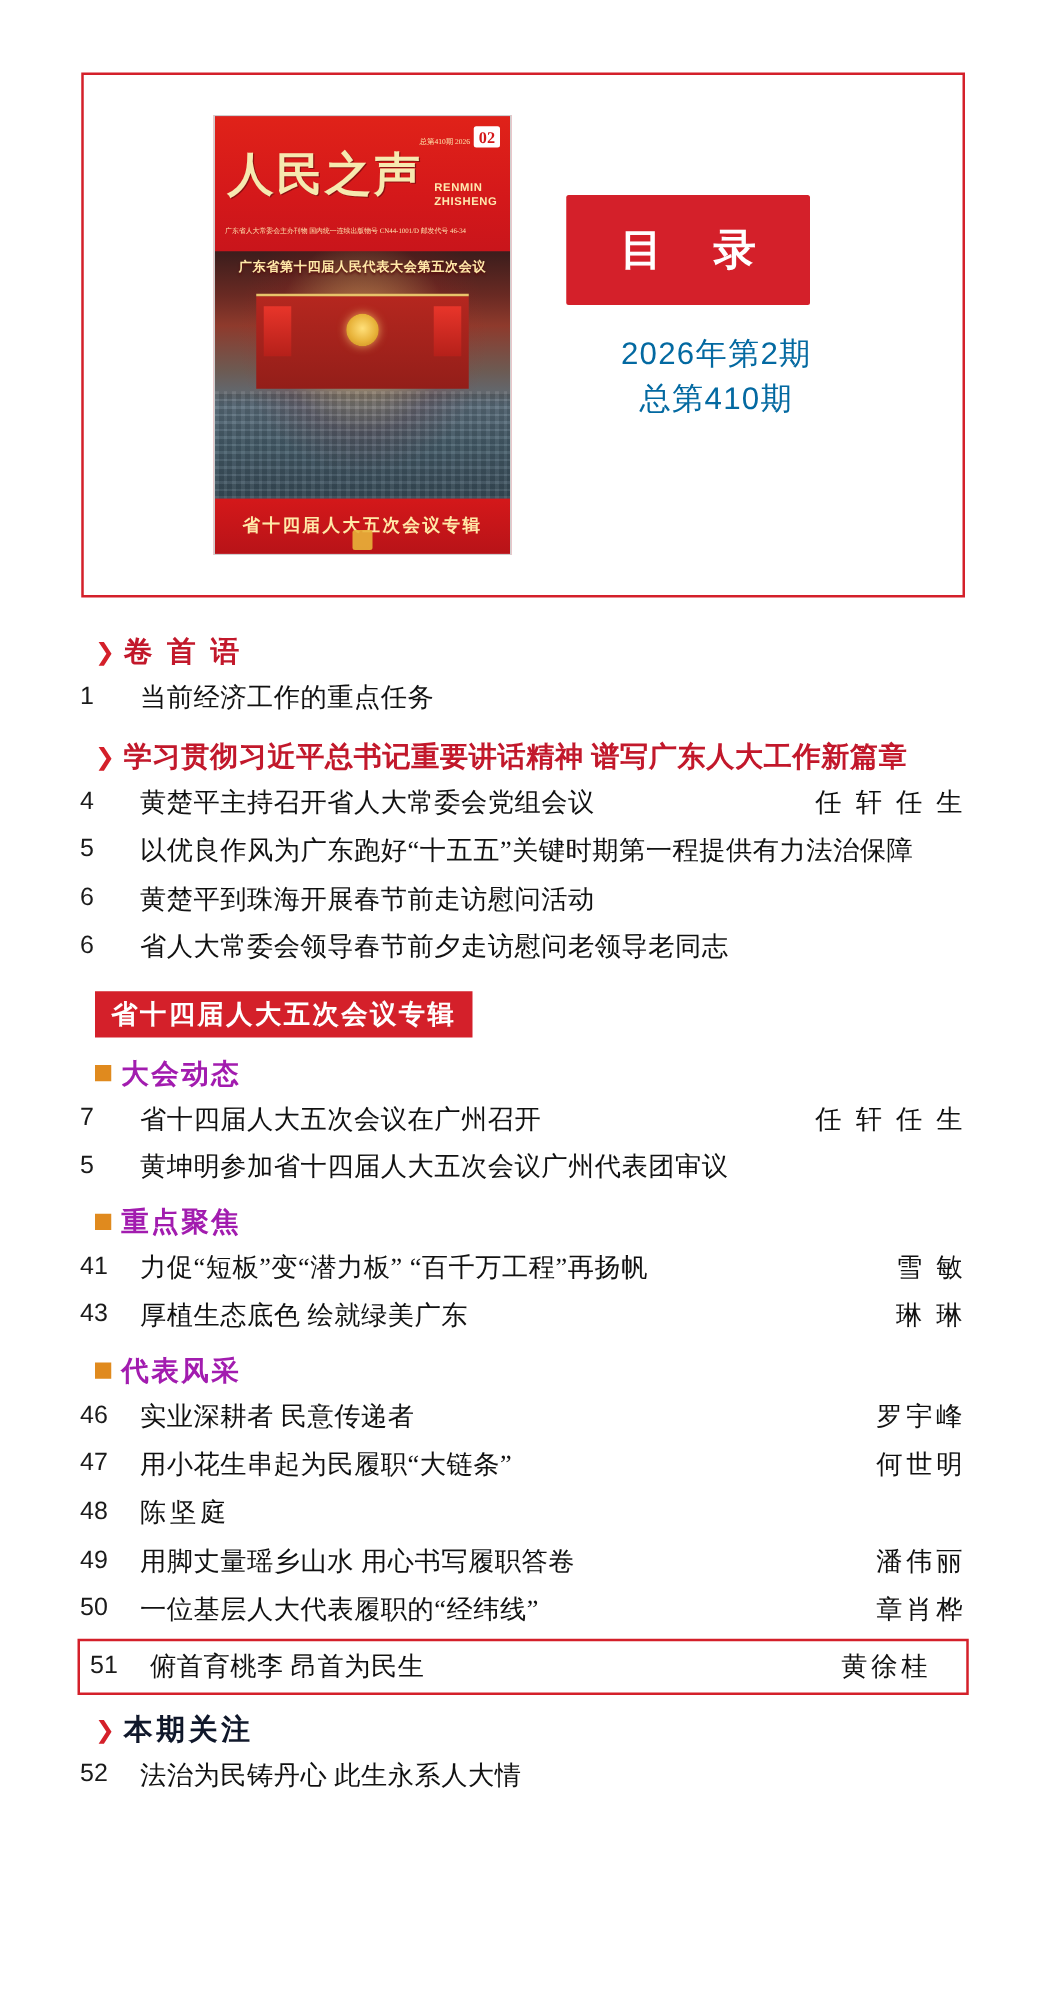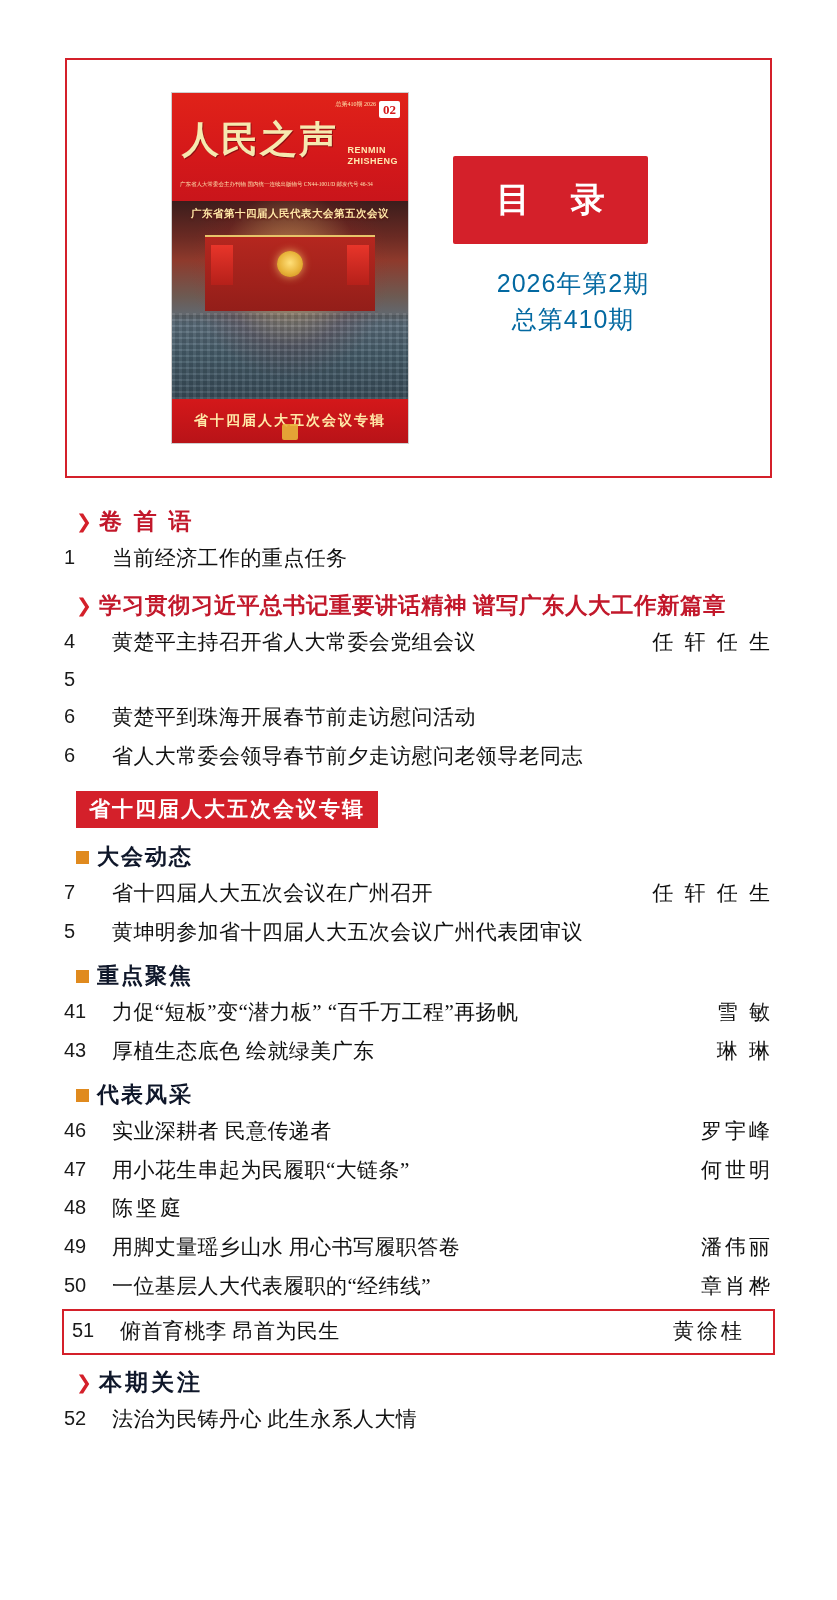--- a/index.html
+++ b/index.html
@@ -61,21 +61,21 @@
     color: #f6e9b0;
     letter-spacing: 2px;
     text-shadow: 1px 1px 0 #8d0f12;
     white-space: nowrap;
   }
   .cv-issue {
     position: absolute;
     right: 8px;
     top: 8px;
     display: flex;
-    align-items: flex-start;
+    align-items: flex-end;
     gap: 3px;
   }
   .cv-issue-text {
     font-size: 6px;
     color: #ffe9b0;
     line-height: 1.2;
     text-align: right;
     white-space: nowrap;
   }
   .cv-issue-num {
@@ -266,21 +266,21 @@
   .sq {
     width: 13px;
     height: 13px;
     background: #e08a1e;
     margin-right: 8px;
     flex: none;
   }
   .sub-title {
     font-size: 22px;
     font-weight: bold;
-    color: #0f172a;
+    color: #a21caf;
     letter-spacing: 2px;
   }
 
   .special-band {
     display: inline-block;
     background: #d4202a;
     color: #ffffff;
     font-size: 21px;
     font-weight: bold;
     letter-spacing: 2px;
@@ -392,20 +392,21 @@
       <span class="sect-arrow">❯</span>
       <span class="sect-title long">学习贯彻习近平总书记重要讲话精神  谱写广东人大工作新篇章</span>
     </div>
     <div class="entry">
       <span class="pg">4</span>
       <span class="ttl">黄楚平主持召开省人大常委会党组会议</span>
       <span class="auth">任 轩 任 生</span>
     </div>
     <div class="entry">
       <span class="pg">5</span>
+      <span class="ttl">以优良作风为广东跑好“十五五”关键时期第一程提供有力法治保障</span>
       <span class="auth"></span>
     </div>
     <div class="entry">
       <span class="pg">6</span>
       <span class="ttl">黄楚平到珠海开展春节前走访慰问活动</span>
       <span class="auth"></span>
     </div>
     <div class="entry">
       <span class="pg">6</span>
       <span class="ttl">省人大常委会领导春节前夕走访慰问老领导老同志</span>

